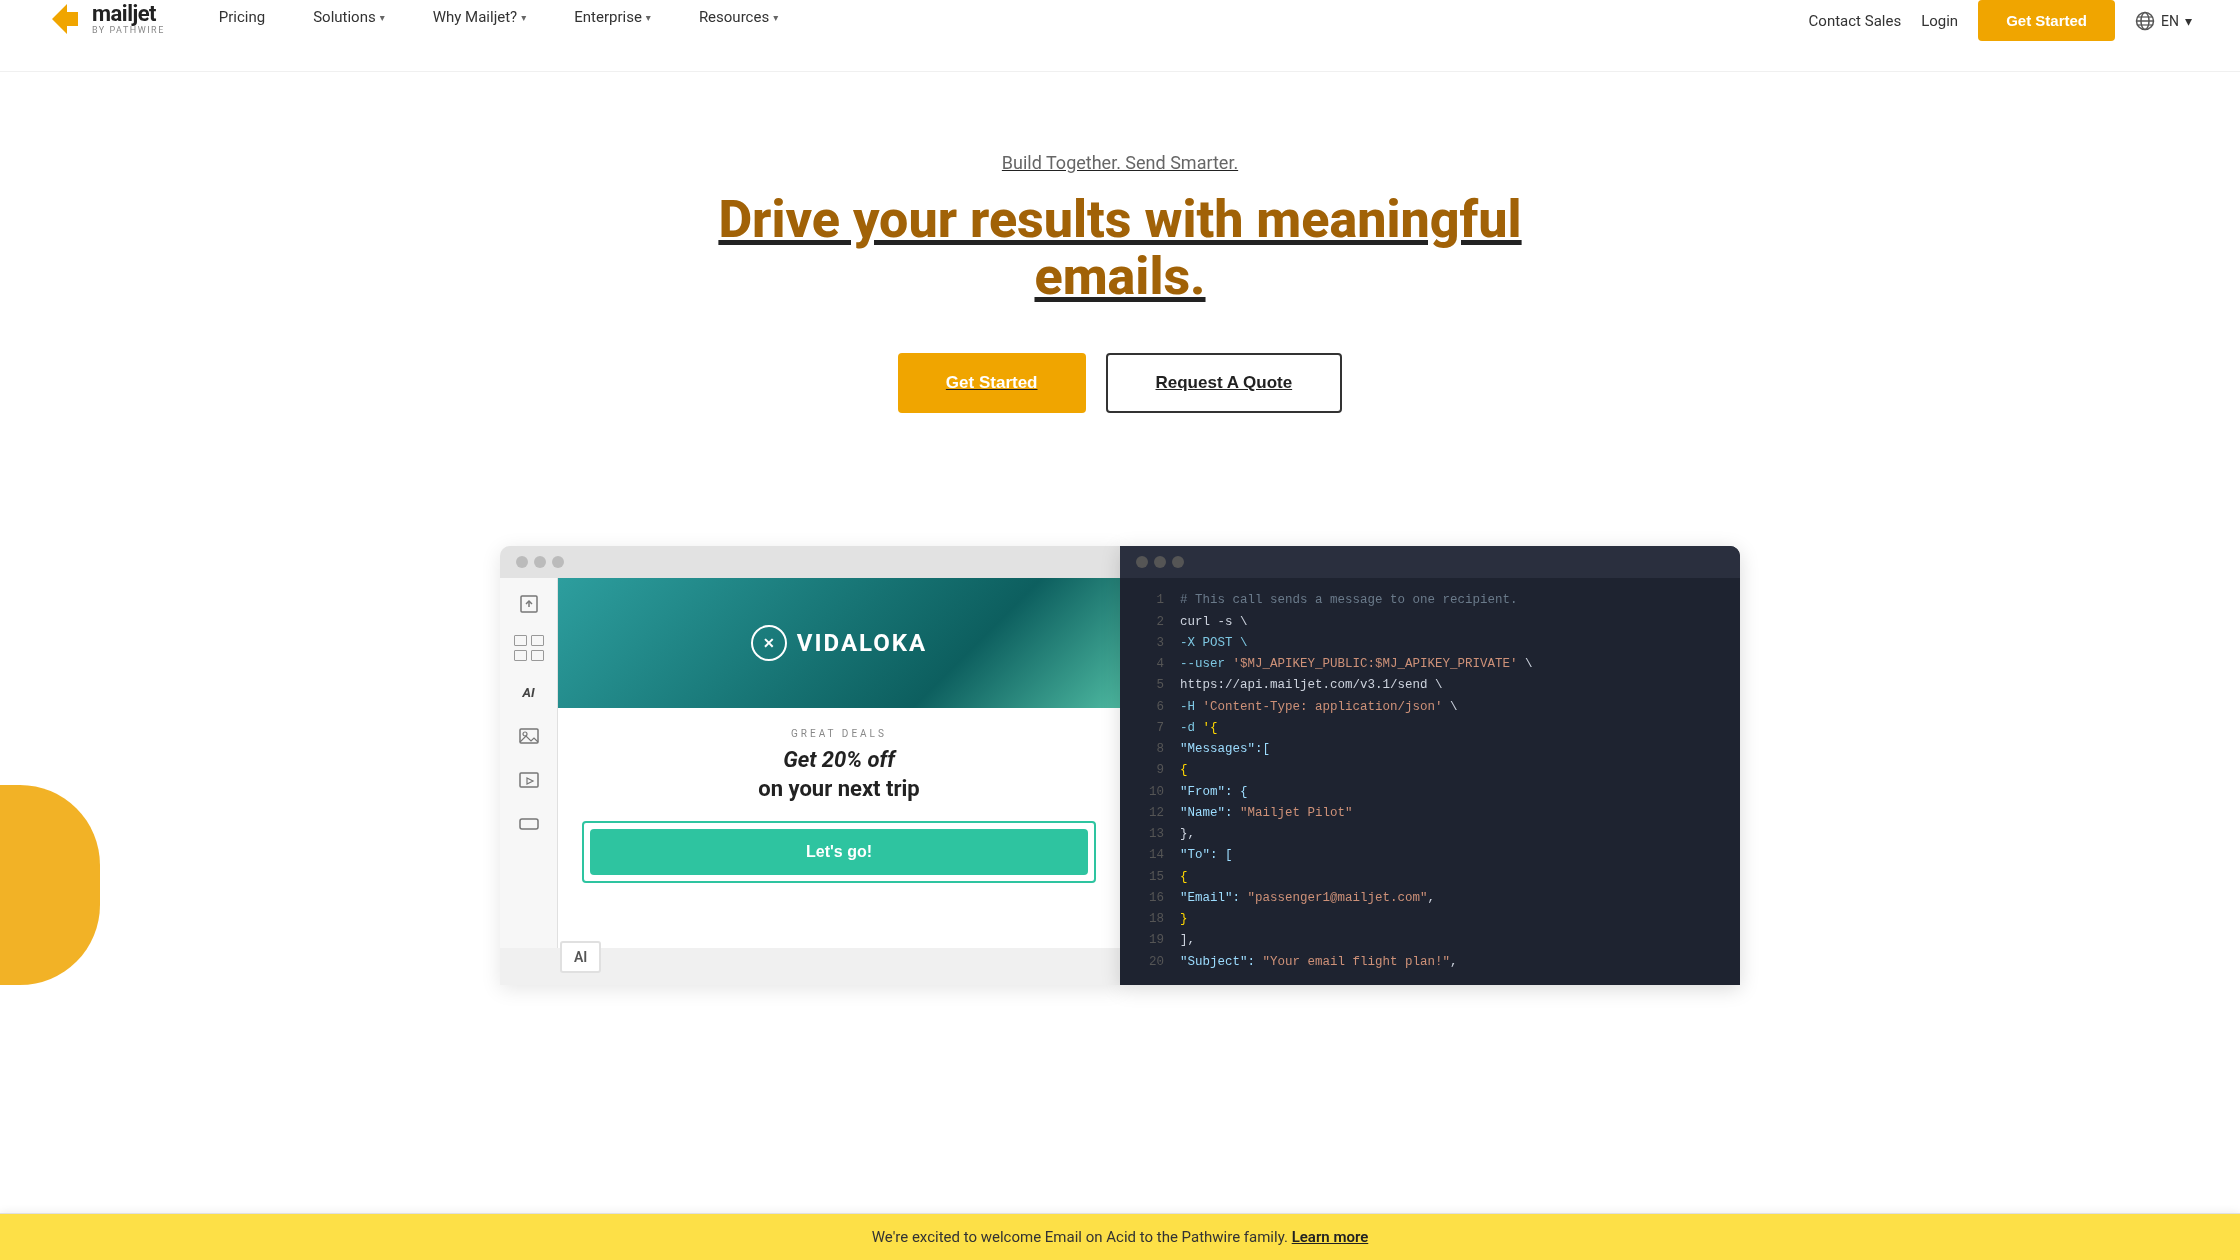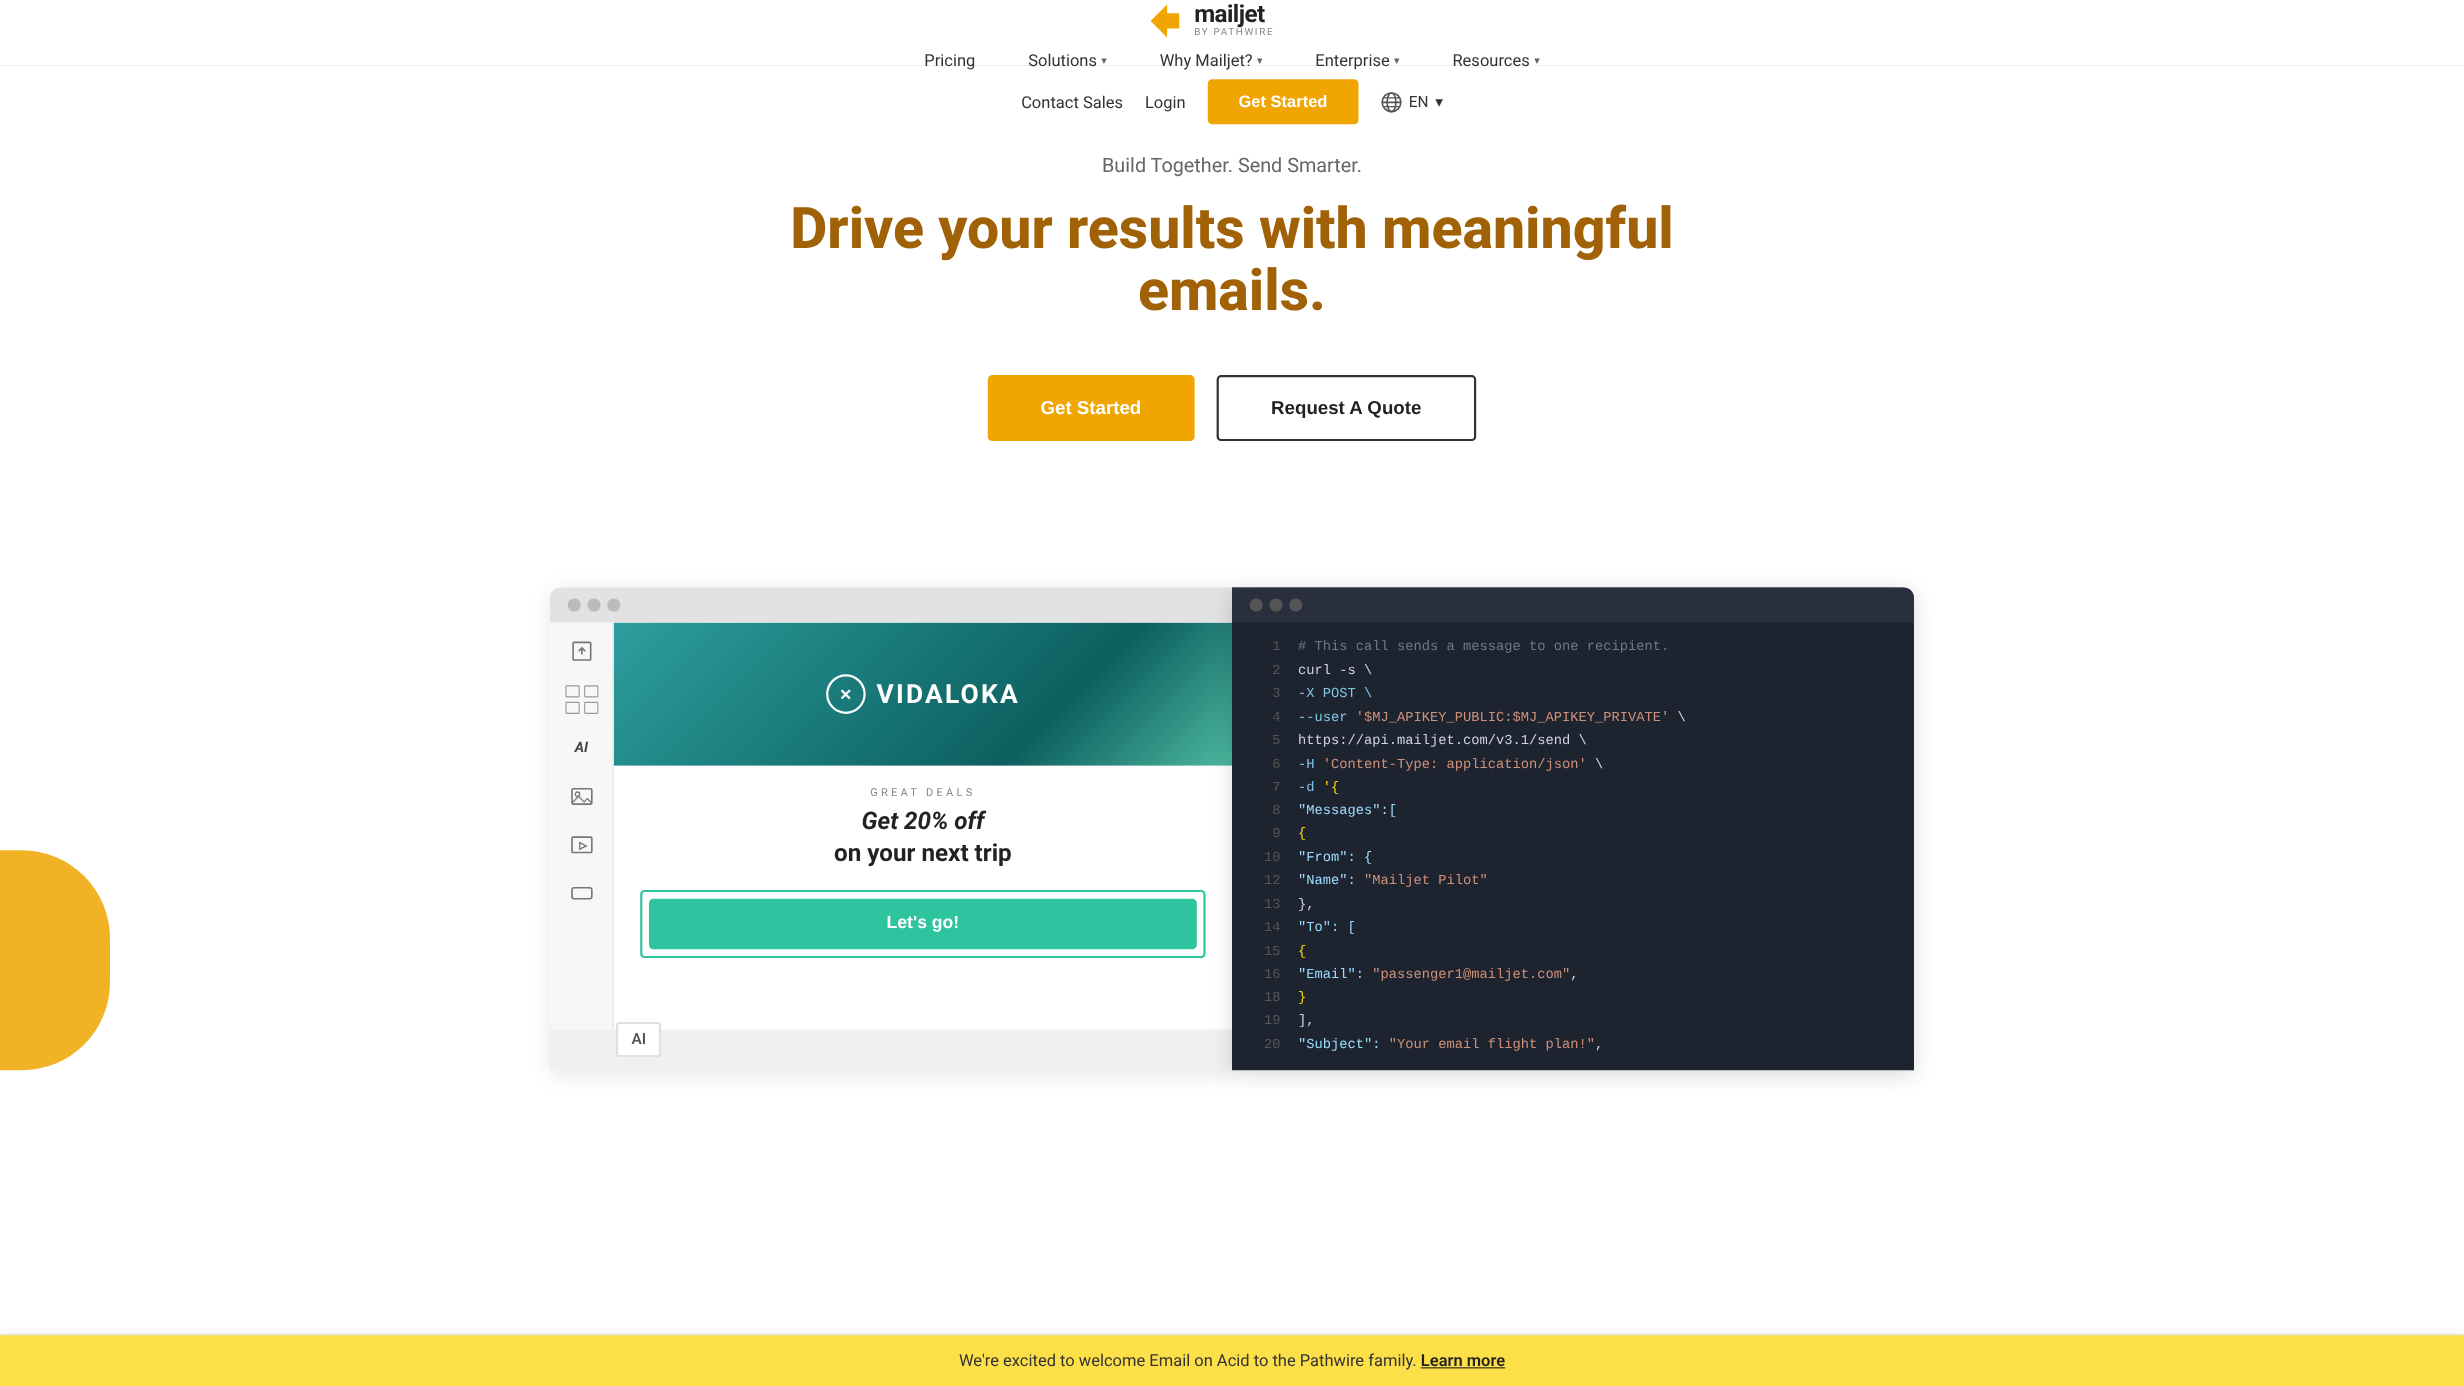--- a/index.html
+++ b/index.html
@@ -8,28 +8,27 @@
       font-family: -apple-system, BlinkMacSystemFont, 'Segoe UI', Roboto, Helvetica, Arial, sans-serif;
       background: #fff;
       color: #222;
       min-height: 100vh;
       overflow-x: hidden;
     }
 
     
     nav {
       display: flex;
-      align-items: center;
+      align-items: flex-start;
       padding: 0 48px;
-      height: 60px;
+      height: 72px;
       border-bottom: 1px solid #f0f0f0;
       background: #fff;
       position: relative;
       z-index: 10;
-      flex-direction: column;
     }
 
     .logo-area {
       display: flex;
       align-items: center;
       margin-right: 40px;
       text-decoration: none;
     }
 
     .logo-icon {
@@ -116,20 +115,21 @@
       font-size: 14px;
       color: #333;
       cursor: pointer;
     }
 
     
     .hero {
       text-align: center;
       padding: 80px 40px 73px;
       position: relative;
+      text-decoration: underline;
     }
 
     .hero-tagline {
       font-size: 18px;
       color: #666;
       margin-bottom: 18px;
     }
 
     .hero-heading {
       font-size: 52px;

